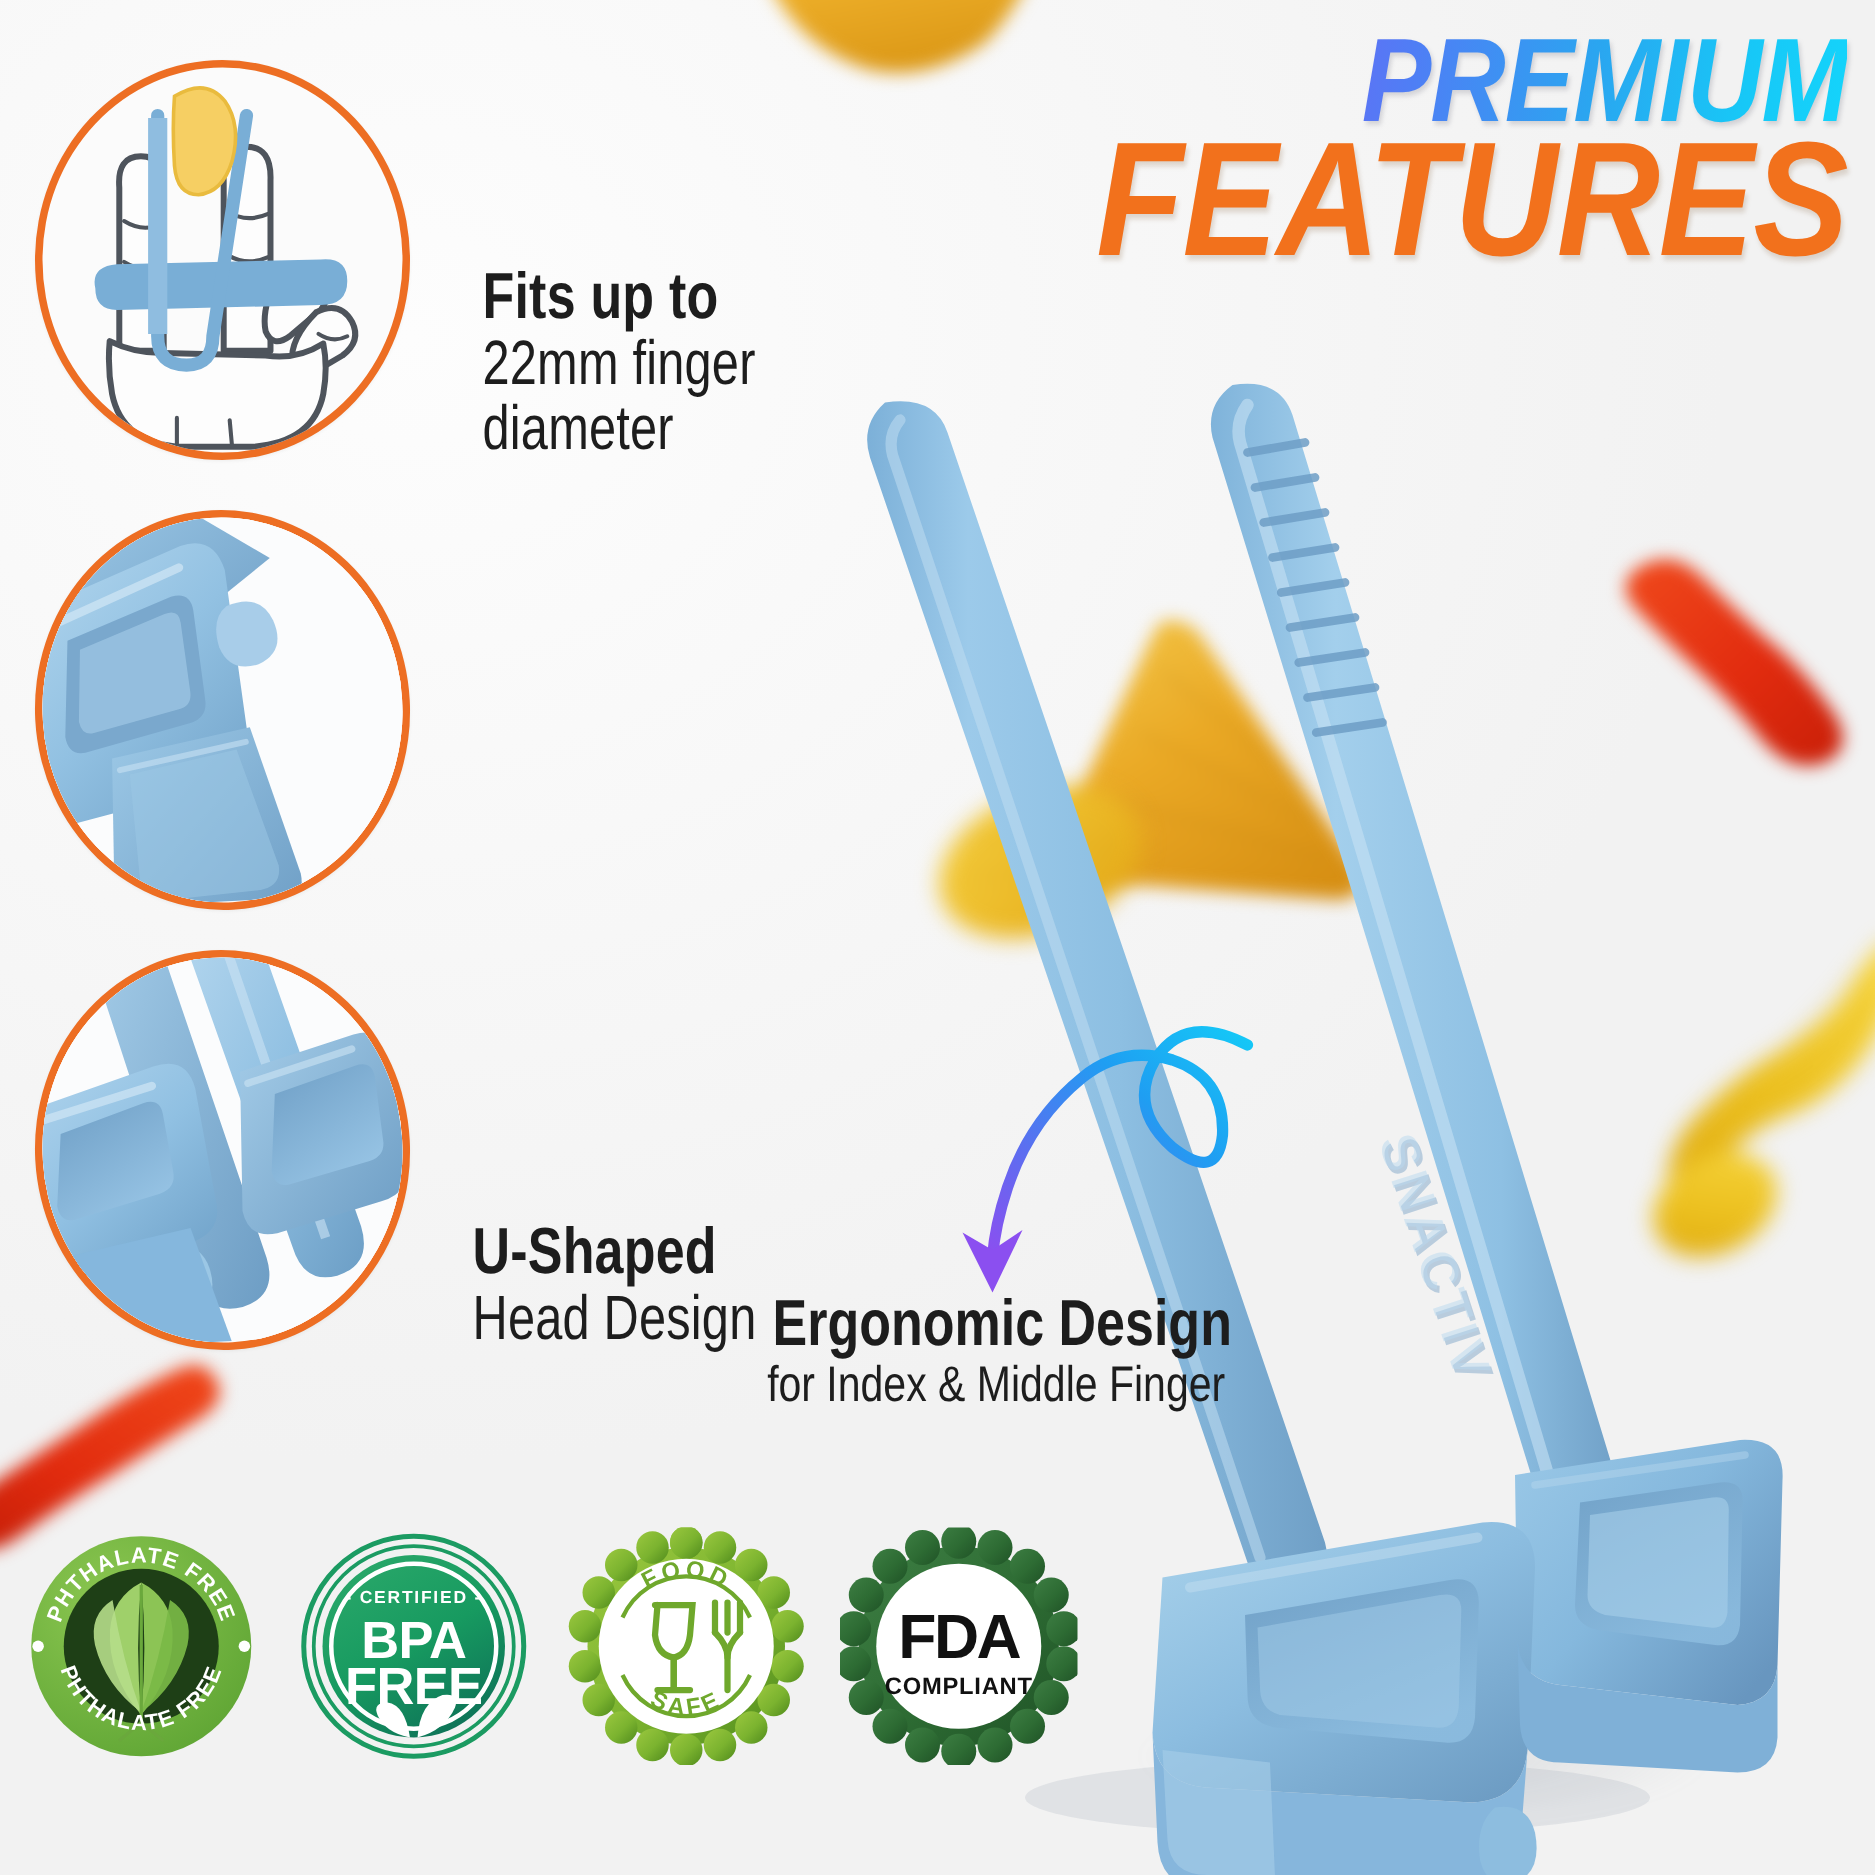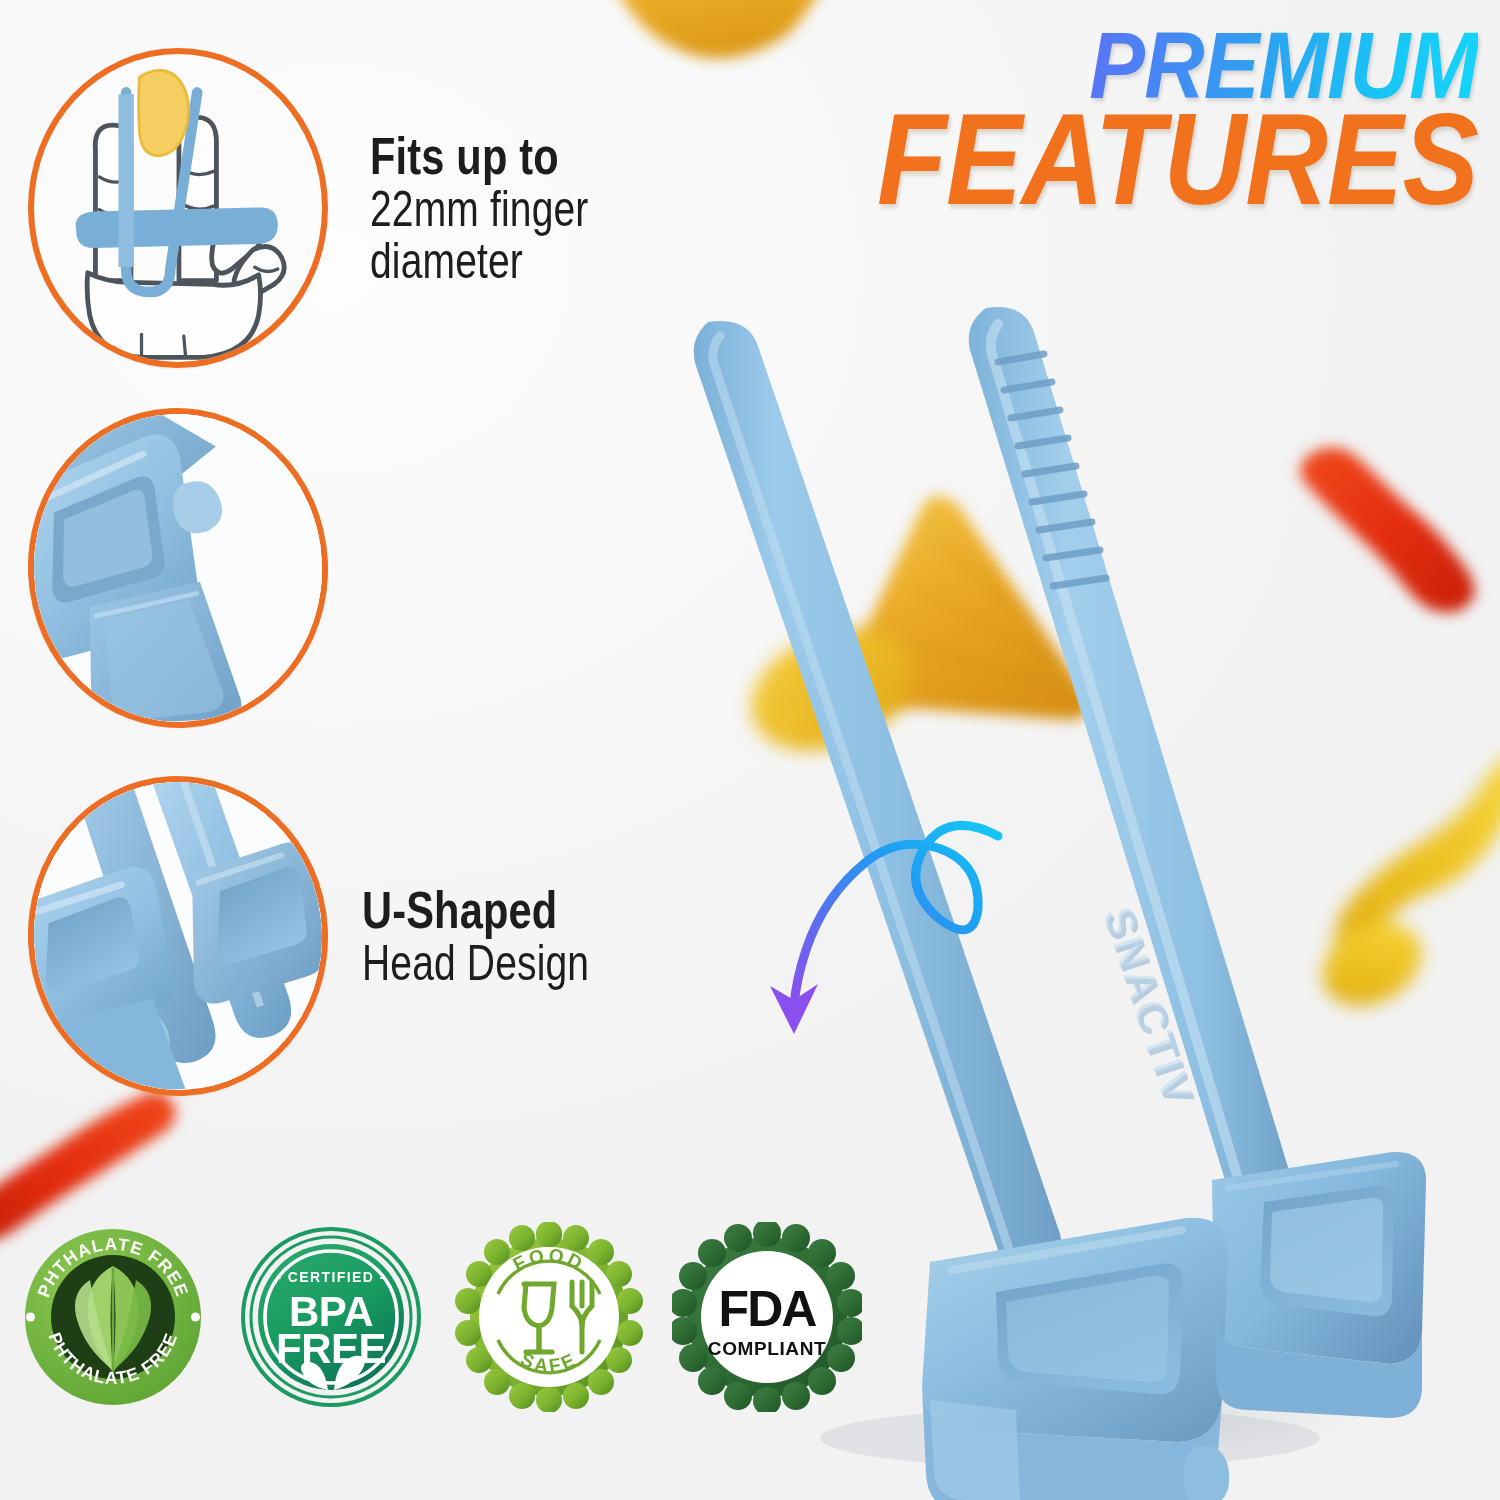--- a/index.html
+++ b/index.html
@@ -51,24 +51,24 @@
     filter:drop-shadow(2px 3px 2px rgba(90,90,110,.22));
   }
   .title-features {
     font-size:130px;
     color:#f2711c;
     margin-top:-6px;
     filter:drop-shadow(2px 4px 2px rgba(120,80,40,.20));
   }
 
   
-  .callout { position:absolute; display:flex; align-items:center; }
+  .callout { position:absolute; display:flex; align-items:flex-end;gap:16px; }
   .callout-1 { left:28px;  top:48px;  }
   .callout-2 { left:28px;  top:408px; }
-  .callout-3 { left:28px;  top:776px; }
+  .callout-3 { left:28px;  top:760px; }
 
   .circle {
     position:relative;
     width:300px; height:320px;
     border:6px solid #ed6e23;
     border-radius:50%;
     background:#fbfbfb;
     overflow:hidden;
     flex:0 0 auto;
     box-shadow:0 1px 3px rgba(0,0,0,.05);
@@ -348,20 +348,24 @@
                Q222 146 226 108
                Q228 62 186 48
                Q146 36 114 62
                Q72 96 54 150
                Q44 180 42 206"></path>
     </g>
 
     <path d="M42 234 L18 186 L42 200 L66 184 Z" fill="#8b4ff0"></path>
   </svg>
 
+  <div class="ergo-text">
+    <span class="ergo-strong">Ergonomic Design</span>
+    <span class="ergo-light">for Index &amp; Middle Finger</span>
+  </div>
 
   <div class="callout callout-1">
     <div class="circle">
       <svg class="hand-illo" viewBox="0 0 300 320">
 
         <g fill="#fdfdfd" stroke="#4e545c" stroke-width="5" stroke-linejoin="round" stroke-linecap="round">
 
           <path d="M64 100 Q62 74 82 74 Q102 74 101 100 L101 236 L64 236 Z"></path>
 
           <path d="M151 94 Q149 66 170 66 Q191 66 190 94 L190 236 L151 236 Z"></path>

